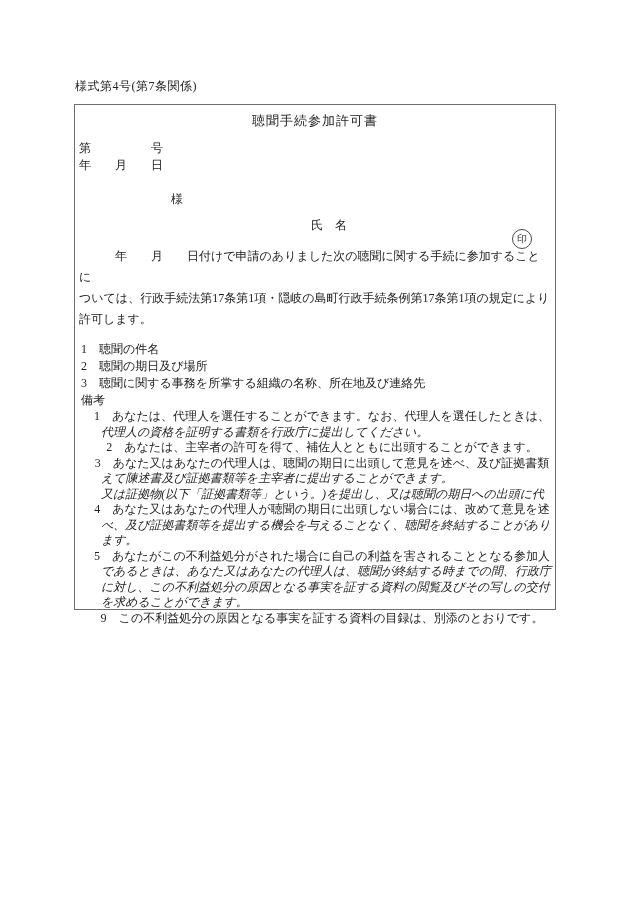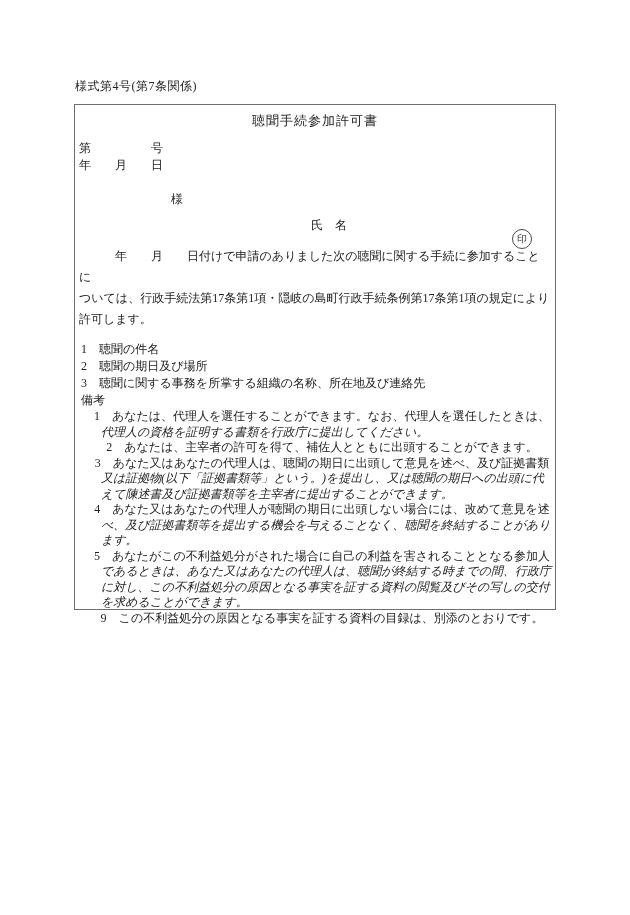--- a/index.html
+++ b/index.html
@@ -67,22 +67,22 @@
       <div class="item">2　聴聞の期日及び場所</div>
       <div class="item">3　聴聞に関する事務を所掌する組織の名称、所在地及び連絡先</div>
       <div class="item">備考</div>
     </div>
 
     <div class="notes">
       <div class="note-first">1　あなたは、代理人を選任することができます。なお、代理人を選任したときは、</div>
       <div class="note-cont">代理人の資格を証明する書類を行政庁に提出してください。</div>
       <div class="note-first">2　あなたは、主宰者の許可を得て、補佐人とともに出頭することができます。</div>
       <div class="note-first">3　あなた又はあなたの代理人は、聴聞の期日に出頭して意見を述べ、及び証拠書類</div>
+      <div class="note-cont">えて陳述書及び証拠書類等を主宰者に提出することができます。</div>
       <div class="note-cont">又は証拠物(以下「証拠書類等」という。)を提出し、又は聴聞の期日への出頭に代</div>
-      <div class="note-cont">えて陳述書及び証拠書類等を主宰者に提出することができます。</div>
       <div class="note-first">4　あなた又はあなたの代理人が聴聞の期日に出頭しない場合には、改めて意見を述</div>
       <div class="note-cont">べ、及び証拠書類等を提出する機会を与えることなく、聴聞を終結することがあり</div>
       <div class="note-cont">ます。</div>
       <div class="note-first">5　あなたがこの不利益処分がされた場合に自己の利益を害されることとなる参加人</div>
       <div class="note-cont">であるときは、あなた又はあなたの代理人は、聴聞が終結する時までの間、行政庁</div>
       <div class="note-cont">に対し、この不利益処分の原因となる事実を証する資料の閲覧及びその写しの交付</div>
       <div class="note-cont">を求めることができます。</div>
       <div class="note-first">9　この不利益処分の原因となる事実を証する資料の目録は、別添のとおりです。</div>
     </div>
 

